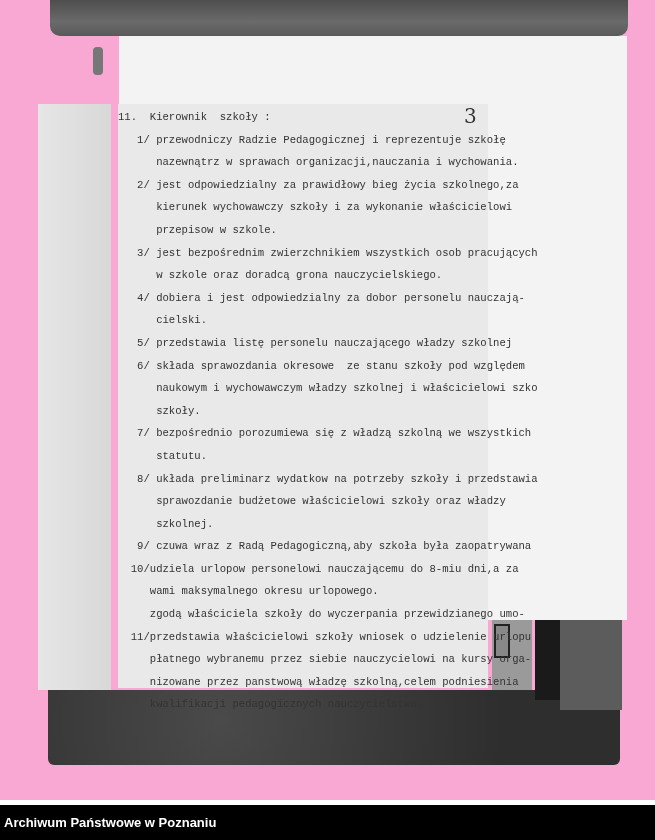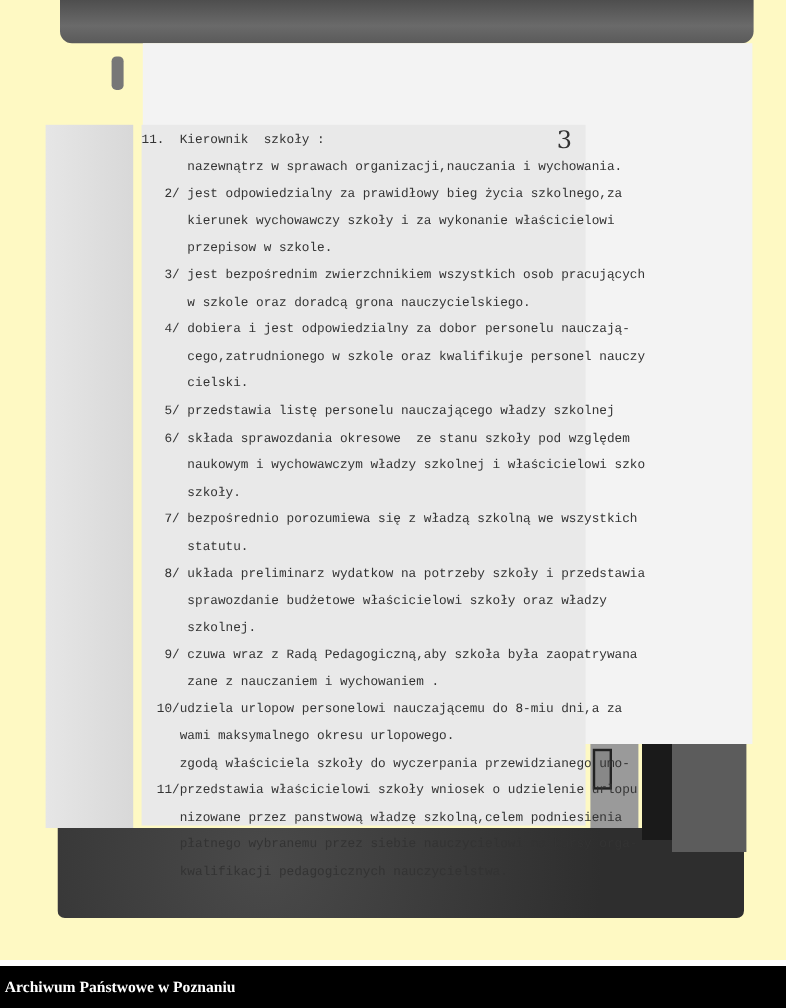--- a/index.html
+++ b/index.html
@@ -1,77 +1,76 @@
 <!DOCTYPE html>
 <html><head>
 <meta charset="utf-8">
 <style>
   html,body{margin:0;padding:0;}
   body{width:655px;height:840px;background:#000;position:relative;overflow:hidden;font-family:"Liberation Mono","DejaVu Sans Mono",monospace;}
-  .scan{position:absolute;left:0;top:0;width:655px;height:800px;background:#fef9c3;overflow:hidden;}
+  .scan{position:absolute;left:0;top:0;width:655px;height:800px;background:#f9a8d4;overflow:hidden;}
   .top-paper{position:absolute;left:50px;top:0;width:578px;height:36px;background:linear-gradient(180deg,#4e4e4e,#6a6a6a 60%,#5a5a5a);border-bottom-left-radius:10px;border-bottom-right-radius:10px;}
   .bottom-paper{position:absolute;left:48px;top:690px;width:572px;height:75px;background:#3a3a3a;background-image:radial-gradient(circle at 30% 40%,#4a4a4a,#2e2e2e 70%);border-bottom-left-radius:6px;border-bottom-right-radius:6px;}
   .right-gray{position:absolute;left:560px;top:620px;width:62px;height:90px;background:#5c5c5c;}
   .right-dark{position:absolute;left:535px;top:620px;width:40px;height:80px;background:#1a1a1a;}
   .right-card{position:absolute;left:492px;top:620px;width:40px;height:70px;background:#9a9a9a;}
   .right-card-inner{position:absolute;left:494px;top:624px;width:12px;height:30px;border:2px solid #222;background:#888;}
   .back-sheet{position:absolute;left:119px;top:36px;width:508px;height:584px;background:#f3f3f3;}
   .left-sheet{position:absolute;left:38px;top:104px;width:73px;height:586px;background:linear-gradient(90deg,#e6e6e6,#d8d8d8);}
   .smudge{position:absolute;left:93px;top:47px;width:10px;height:28px;background:#777;border-radius:4px;}
   .doc{position:absolute;left:118px;top:104px;width:370px;height:584px;background:#e9e9e9;color:#333;font-size:10.6px;line-height:22.6px;}
   .doc .inner{position:absolute;left:0;top:2px;width:370px;}
   .line{white-space:pre;position:relative;height:22.6px;}
   .num3{position:absolute;left:464px;top:104px;font-family:"DejaVu Serif",serif;font-size:20px;color:#333;}
   .white-band{position:absolute;left:0;top:800px;width:655px;height:5px;background:#fff;}
   .footer{position:absolute;left:0;top:805px;width:655px;height:35px;background:#000;}
-  .footer-text{position:absolute;left:4px;top:10px;font-family:Liberation Serif, serif;font-size:13px;font-weight:bold;color:#fff;}
+  .footer-text{position:absolute;left:4px;top:10px;font-family:Liberation Sans, sans-serif;font-size:13px;font-weight:bold;color:#fff;}
 </style>
 </head>
 <body>
 
 <div class="scan">
   <div class="top-paper"></div>
   <div class="bottom-paper"></div>
   <div class="right-dark"></div>
   <div class="right-gray"></div>
   <div class="right-card"></div>
   <div class="right-card-inner"></div>
   <div class="back-sheet"></div>
   <div class="left-sheet"></div>
   <div class="smudge"></div>
 
   <div class="doc">
     <div class="inner">
       <div class="line">11.  Kierownik  szkoły :</div>
+      <div class="line">   1/ przewodniczy Radzie Pedagogicznej i reprezentuje szkołę</div>
       <div class="line">      nazewnątrz w sprawach organizacji,nauczania i wychowania.</div>
       <div class="line">   2/ jest odpowiedzialny za prawidłowy bieg życia szkolnego,za</div>
       <div class="line">      kierunek wychowawczy szkoły i za wykonanie właścicielowi</div>
       <div class="line">      przepisow w szkole.</div>
       <div class="line">   3/ jest bezpośrednim zwierzchnikiem wszystkich osob pracujących</div>
       <div class="line">      w szkole oraz doradcą grona nauczycielskiego.</div>
       <div class="line">   4/ dobiera i jest odpowiedzialny za dobor personelu nauczają-</div>
-      <div class="line">      cego,zatrudnionego w szkole oraz kwalifikuje personel nauczy</div>
       <div class="line">      cielski.</div>
       <div class="line">   5/ przedstawia listę personelu nauczającego władzy szkolnej</div>
       <div class="line">   6/ składa sprawozdania okresowe  ze stanu szkoły pod względem</div>
       <div class="line">      naukowym i wychowawczym władzy szkolnej i właścicielowi szko</div>
       <div class="line">      szkoły.</div>
       <div class="line">   7/ bezpośrednio porozumiewa się z władzą szkolną we wszystkich</div>
       <div class="line">      statutu.</div>
       <div class="line">   8/ układa preliminarz wydatkow na potrzeby szkoły i przedstawia</div>
       <div class="line">      sprawozdanie budżetowe właścicielowi szkoły oraz władzy</div>
       <div class="line">      szkolnej.</div>
       <div class="line">   9/ czuwa wraz z Radą Pedagogiczną,aby szkoła była zaopatrywana</div>
-      <div class="line">      zane z nauczaniem i wychowaniem .</div>
       <div class="line">  10/udziela urlopow personelowi nauczającemu do 8-miu dni,a za</div>
       <div class="line">     wami maksymalnego okresu urlopowego.</div>
       <div class="line">     zgodą właściciela szkoły do wyczerpania przewidzianego umo-</div>
       <div class="line">  11/przedstawia właścicielowi szkoły wniosek o udzielenie urlopu</div>
+      <div class="line">     płatnego wybranemu przez siebie nauczycielowi na kursy orga-</div>
       <div class="line">     nizowane przez panstwową władzę szkolną,celem podniesienia</div>
-      <div class="line">     płatnego wybranemu przez siebie nauczycielowi na kursy orga-</div>
       <div class="line">     kwalifikacji pedagogicznych nauczycielstwa.</div>
 
     </div>
   </div>
   <div class="num3">3</div>
 </div>
 
 <div class="white-band"></div>
 <div class="footer">
   <div class="footer-text">Archiwum Państwowe w Poznaniu</div>

